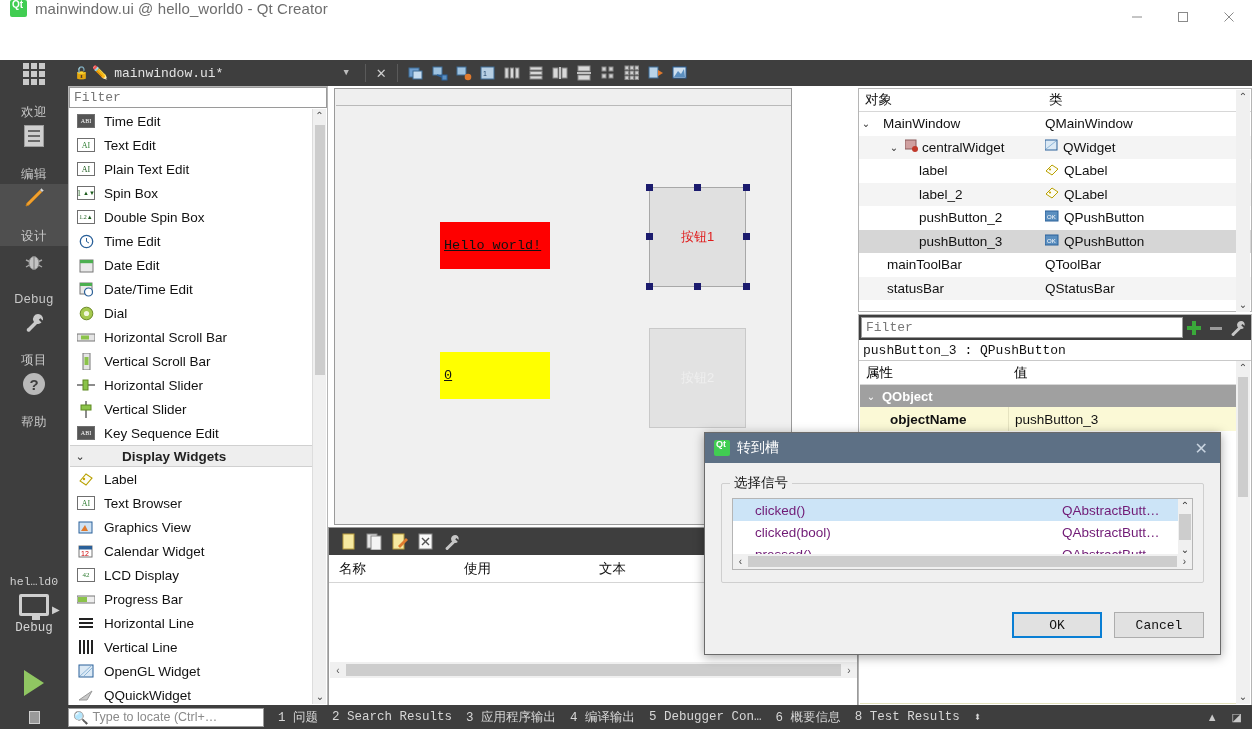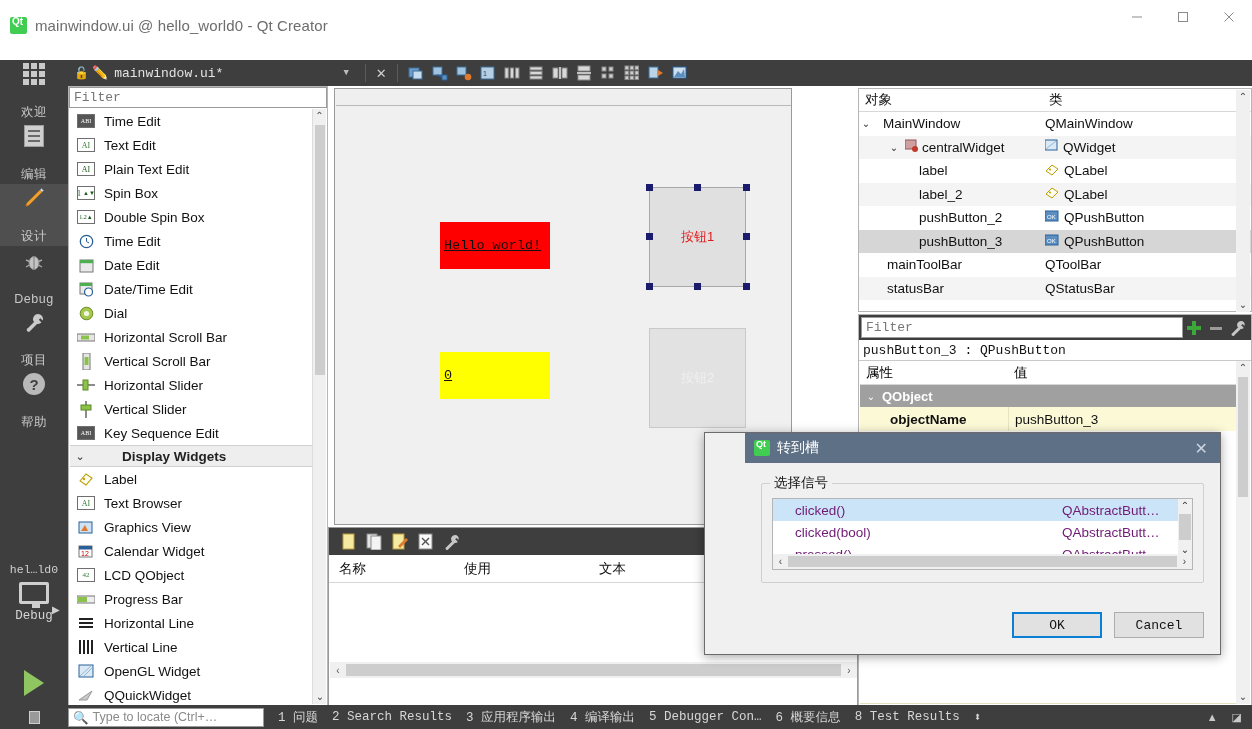--- a/index.html
+++ b/index.html
@@ -9,21 +9,21 @@
     font-size: 13px;
     background: #ffffff;
     overflow: hidden;
   }
   #app { position: relative; width: 1252px; height: 729px; }
 
   
   .titlebar {
     position: absolute; left: 0; top: 0; width: 1252px; height: 34px;
     background: #ffffff;
-    display: flex; align-items: flex-end;
+    display: flex; align-items: flex-start;
   }
   .qt-logo {
     width: 17px; height: 17px; margin-left: 10px; margin-right: 8px;
     background: #41cd52; border-radius: 2px;
     position: relative;
     display: inline-block;
   }
   .qt-logo::after {
     content: "Qt"; position: absolute; left: 2px; top: -1px;
     color: #ffffff; font-size: 10px; font-weight: bold;
@@ -67,21 +67,21 @@
   .doc-icon::after {
     content:""; position:absolute; left:3px; top:4px; right:3px; height:2px;
     background:#6a6a6a; box-shadow:0 5px 0 #6a6a6a, 0 10px 0 #6a6a6a;
   }
   .bug-icon { font-size: 19px; color: #b9b9b9; }
   .help-icon {
     width: 22px; height: 22px; border-radius: 50%; background: #b9b9b9; color:#3e3e3e;
     display:flex; align-items:center; justify-content:center; font-weight:bold; font-size:15px;
   }
 
-  .kit-block { position: absolute; left: 0; top: 503px; width: 68px; }
+  .kit-block { position: absolute; left: 0; top: 515px; width: 68px; }
   .kit-name { color: #d0d0d0; font-size: 11.5px; text-align: center; font-family: "Liberation Mono", monospace; }
   .kit-screen {
     width: 30px; height: 22px; margin: 6px auto 0; background: transparent;
     border: 3px solid #cfcfcf; border-radius: 2px; position: relative;
   }
   .kit-screen::after { content:""; position:absolute; left:10px; top:19px; width:8px; height:4px; background:#cfcfcf; }
   .kit-arrow { position:absolute; left: 52px; top: 544px; color:#cfcfcf; font-size:10px; }
   .kit-mode { color:#d5d5d5; font-size:12.5px; text-align:center; margin-top:5px; font-family:"Liberation Mono", monospace; }
   .run-btn { width: 68px; height: 42px; display:flex; align-items:center; justify-content:center; }
   .play-tri { width:0;height:0;border-left:20px solid #90c662;border-top:13px solid transparent;border-bottom:13px solid transparent; }
@@ -246,21 +246,20 @@
   .pe-scroll .ar-b { position:absolute; bottom:0; width:14px; height:14px; text-align:center; font-size:10px; color:#444; line-height:14px; }
   .pe-body { position:absolute; left:1px; top:46px; right:15px; bottom:1px; overflow:hidden; }
 
   .dock-pin { position:absolute; left:1180px; top:455px; width:17px; height:22px; background:#c9c9c9; border:1px solid #9a9a9a; display:flex; align-items:center; justify-content:center; font-size:9px;}
 
   
   .dialog {
     position:absolute; left:704px; top:432px; width:517px; height:223px;
     background:#f0f0f0; border:1px solid #6b6b6b;
     box-shadow: 0 2px 10px rgba(0,0,0,.35);
-    padding-left: 40px;
   }
   .dlg-title {
     height:30px; background:#5d7085; display:flex; align-items:center; color:#ffffff;
     font-size:14px;
   }
   .dlg-qt { width:16px; height:16px; background:#41cd52; border-radius:2px; margin-left:9px; margin-right:7px; position:relative;}
   .dlg-qt::after { content:"Qt"; position:absolute; left:2px; top:-1px; color:#fff; font-size:9px; font-weight:bold; }
   .dlg-close { margin-left:auto; margin-right:12px; color:#c9d4e0; font-size:16px; }
   .dlg-body { position:relative; padding:12px 16px 0 16px; }
   .groupbox {
@@ -668,21 +667,21 @@
               <rect x="1" y="2" width="13" height="3.5" fill="#2a6099"></rect>
               <text x="3" y="12" font-size="7" fill="#c00" font-family="Liberation Sans">12</text>
             </svg>
           </span>
           <span>Calendar Widget</span>
         </div>
       <div class="wb-row">
           <span class="wb-ico">
             <span class="g-box g-green" style="font-size:7px">42</span>
           </span>
-          <span>LCD QObject</span>
+          <span>LCD Display</span>
         </div>
       <div class="wb-row">
           <span class="wb-ico">
             <svg width="18" height="11">
               <rect x="0" y="2" width="18" height="7" fill="#eee" stroke="#777"></rect>
               <rect x="1" y="3" width="9" height="5" fill="#8bc34a"></rect>
             </svg>
           </span>
           <span>Progress Bar</span>
         </div>

